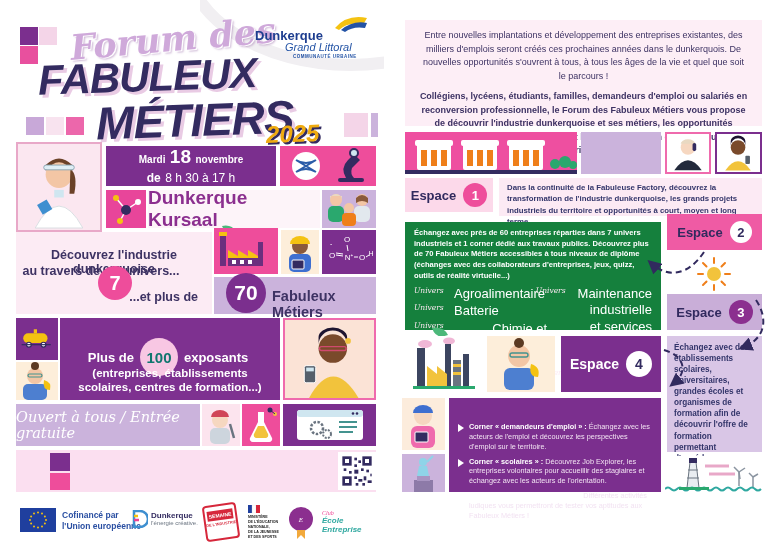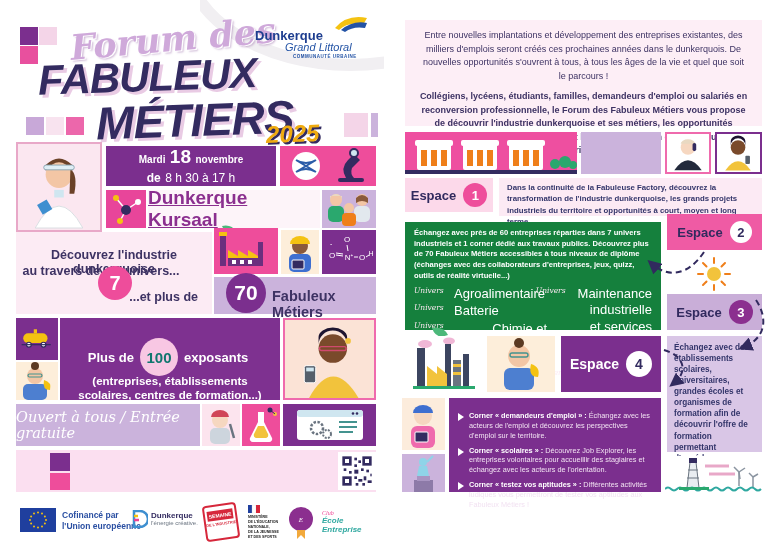--- a/index.html
+++ b/index.html
@@ -109,21 +109,21 @@
         <line x1="20" y1="20" x2="10" y2="8" stroke="#fff" stroke-width="1.5"></line>
         <line x1="20" y1="20" x2="32" y2="12" stroke="#fff" stroke-width="1.5"></line>
         <line x1="20" y1="20" x2="14" y2="31" stroke="#fff" stroke-width="1.5"></line>
         <circle cx="20" cy="20" r="5" fill="#332b60"></circle>
         <circle cx="10" cy="8" r="3" fill="#f4c211"></circle>
         <circle cx="32" cy="12" r="3" fill="#fff"></circle>
         <circle cx="14" cy="31" r="3" fill="#f4c211"></circle>
       </svg>
     </div>
     <div class="abs blk ctr" style="left:148px;top:190px;width:172px;height:38px;background:#fdf4f9;">
-      <span style="font-size:19px;font-weight:bold;color:#8b2f8f;text-decoration:underline;">Dunkerque Kursaal</span>
+      <span style="font-size:19px;font-weight:bold;color:#8b2f8f;">Dunkerque Kursaal</span>
     </div>
     <div class="abs blk" style="left:322px;top:190px;width:54px;height:38px;background:#cbb3dc;">
       <svg viewBox="0 0 54 38" style="width:100%;height:100%;">
         <circle cx="14" cy="10" r="6" fill="#f3c6a5"></circle>
           <path d="M8 10 a6 6 0 0 1 12 0 v-4 h-12 z" fill="#e9d9c2"></path>
         <rect x="6" y="16" width="16" height="16" rx="5" fill="#2aa86e"></rect>
         <circle cx="40" cy="10" r="6" fill="#f3c6a5"></circle>
           <path d="M34 8 q6 -6 12 0 l0 5 q-6 -4 -12 0 z" fill="#8a5a3b"></path>
         <rect x="32" y="16" width="16" height="16" rx="5" fill="#e2e8ee"></rect>
         <circle cx="27" cy="18" r="5" fill="#f3c6a5"></circle>
@@ -201,21 +201,21 @@
         <rect x="7" y="22" width="24" height="16" rx="5" fill="#4d7fd0"></rect>
         <path d="M28 18 q8 2 6 10 q-8 0 -6 -10" fill="#f4c211"></path>
       </svg>
     </div>
     <div class="abs blk" style="left:60px;top:318px;width:220px;height:82px;background:#7e3190;">
       <div class="abs ctr" style="left:0;top:20px;width:216px;gap:6px;">
         <span class="wtxt" style="font-size:13px;font-weight:bold;">Plus de</span>
         <span class="pill-num" style="width:38px;height:38px;background:#f8c7e3;color:#0f766e;font-size:15px;">100</span>
         <span class="wtxt" style="font-size:13px;font-weight:bold;">exposants</span>
       </div>
-      <div class="abs wtxt" style="left:10px;top:48px;width:200px;text-align:center;font-size:11.5px;font-weight:bold;line-height:1.25;margin-top:8px;">(entreprises, établissements scolaires, centres de formation...)</div>
+      <div class="abs wtxt" style="left:10px;top:48px;width:200px;text-align:center;font-size:11.5px;font-weight:bold;line-height:1.25;">(entreprises, établissements scolaires, centres de formation...)</div>
     </div>
     <div class="abs blk" style="left:283px;top:318px;width:93px;height:82px;background:#fbe3d6;border:2px solid #ef6aad;box-sizing:border-box;">
       <svg viewBox="0 0 93 82" style="width:100%;height:100%;">
         <circle cx="50" cy="30" r="15" fill="#7a4a2b"></circle>
         <path d="M35 26 a15 15 0 0 1 30 0 l0 -8 a15 10 0 0 0 -30 0 z" fill="#1d1430"></path>
         <rect x="36" y="28" width="28" height="4" rx="2" fill="none" stroke="#d04a6e" stroke-width="1.5"></rect>
         <path d="M25 82 q25 -45 52 0 z" fill="#f2c33c"></path>
         <rect x="20" y="48" width="12" height="18" rx="2" fill="#555f6b" stroke="#fff" stroke-width="1"></rect>
         <rect x="22" y="50" width="8" height="4" fill="#cfe6f0"></rect>
         <circle cx="66" cy="22" r="3" fill="#f2c33c"></circle>
@@ -517,21 +517,21 @@
     </div>
     <div class="abs blk" style="left:18px;top:454px;width:43px;height:38px;background:#cbb3dc;">
       <svg viewBox="0 0 43 38" style="width:100%;height:100%;">
         <rect x="12" y="26" width="19" height="12" fill="#8d7aa8"></rect>
         <rect x="15" y="22" width="13" height="5" fill="#a995c2"></rect>
         <circle cx="21" cy="8" r="4" fill="#8fd4e8"></circle>
         <path d="M17 12 l8 0 2 10 -12 0 z" fill="#8fd4e8"></path>
         <line x1="25" y1="8" x2="31" y2="2" stroke="#8fd4e8" stroke-width="2"></line>
       </svg>
     </div>
-    <div class="abs blk" style="left:65px;top:398px;width:212px;height:94px;background:#7b2f8e;padding:13px 9px;">
+    <div class="abs blk" style="left:65px;top:398px;width:212px;height:94px;background:#7b2f8e;padding:24px 9px;">
       <div class="bullet">
         <span class="tri"></span>
         <span style="font-size:7.3px;line-height:1.35;color:#f2e2f2;">
           <b class="wtxt">Corner « demandeurs d'emploi » :</b> <span>Échangez avec les acteurs de l'emploi et découvrez les perspectives d'emploi sur le territoire.</span>
         </span>
       </div>
       <div class="bullet">
         <span class="tri"></span>
         <span style="font-size:7.3px;line-height:1.35;color:#f2e2f2;">
           <b class="wtxt">Corner « scolaires » :</b> <span>Découvrez Job Explorer, les entreprises volontaires pour accueillir des stagiaires et échangez avec les acteurs de l'orientation.</span>

